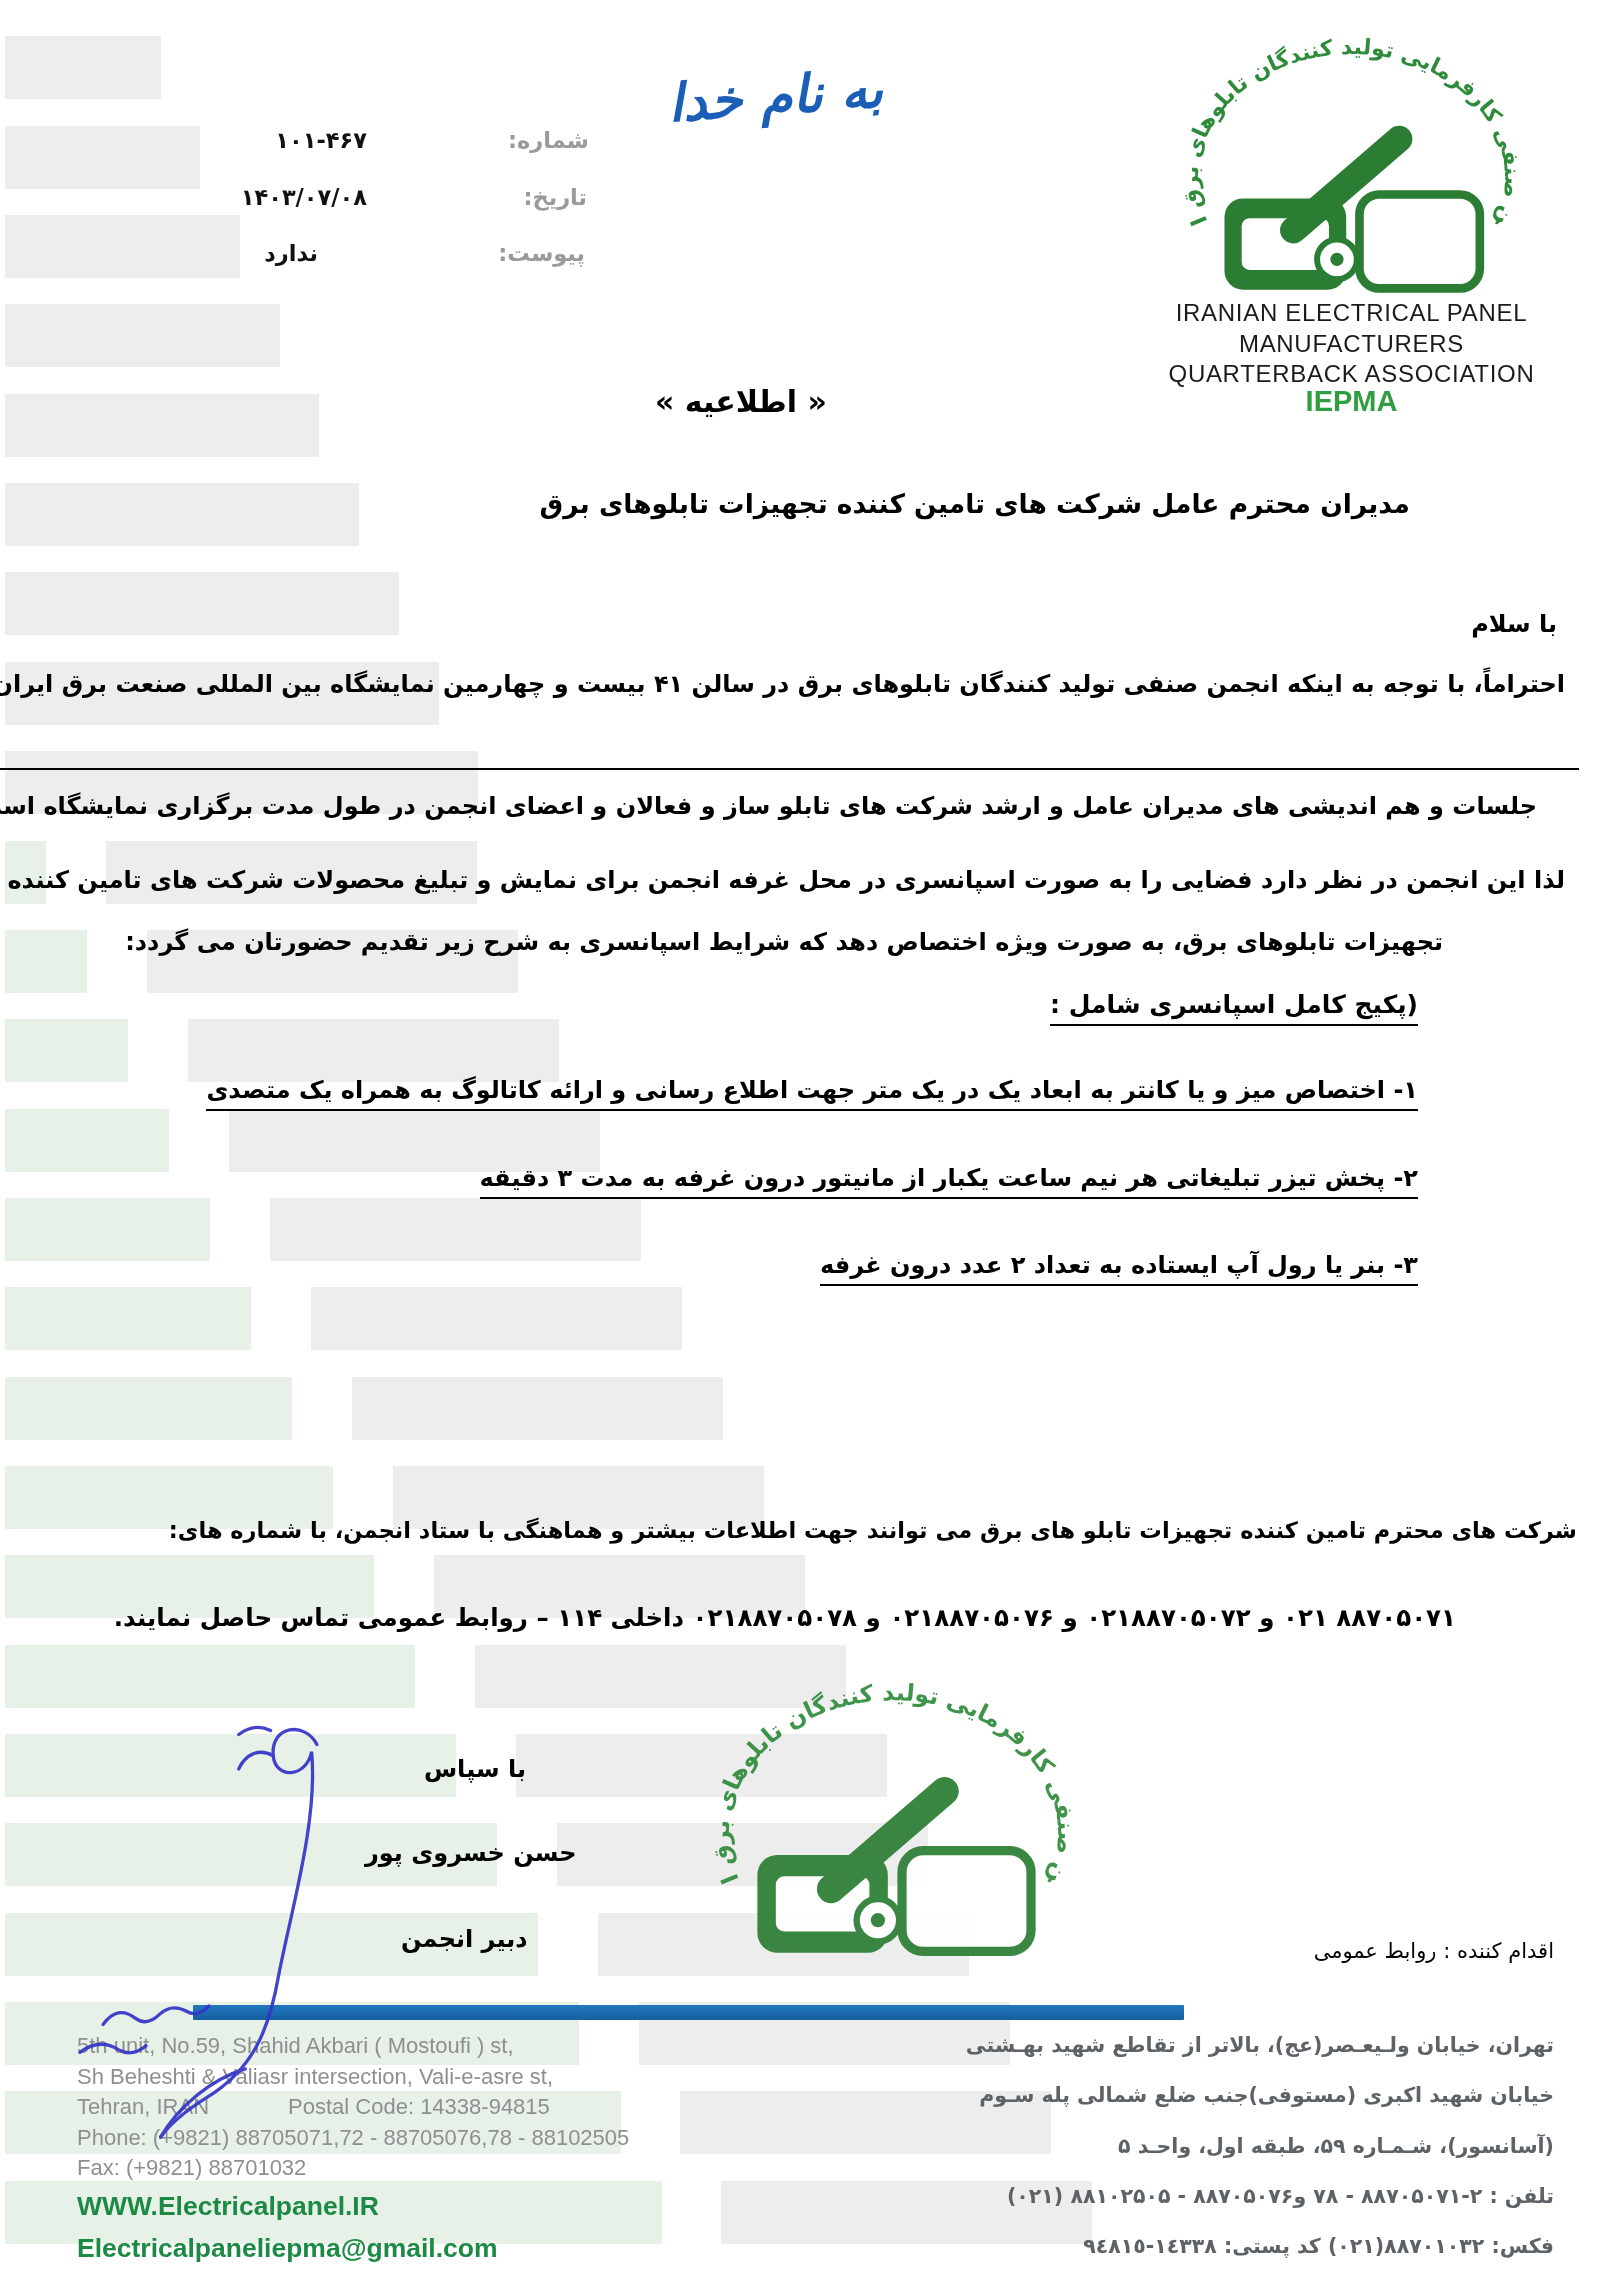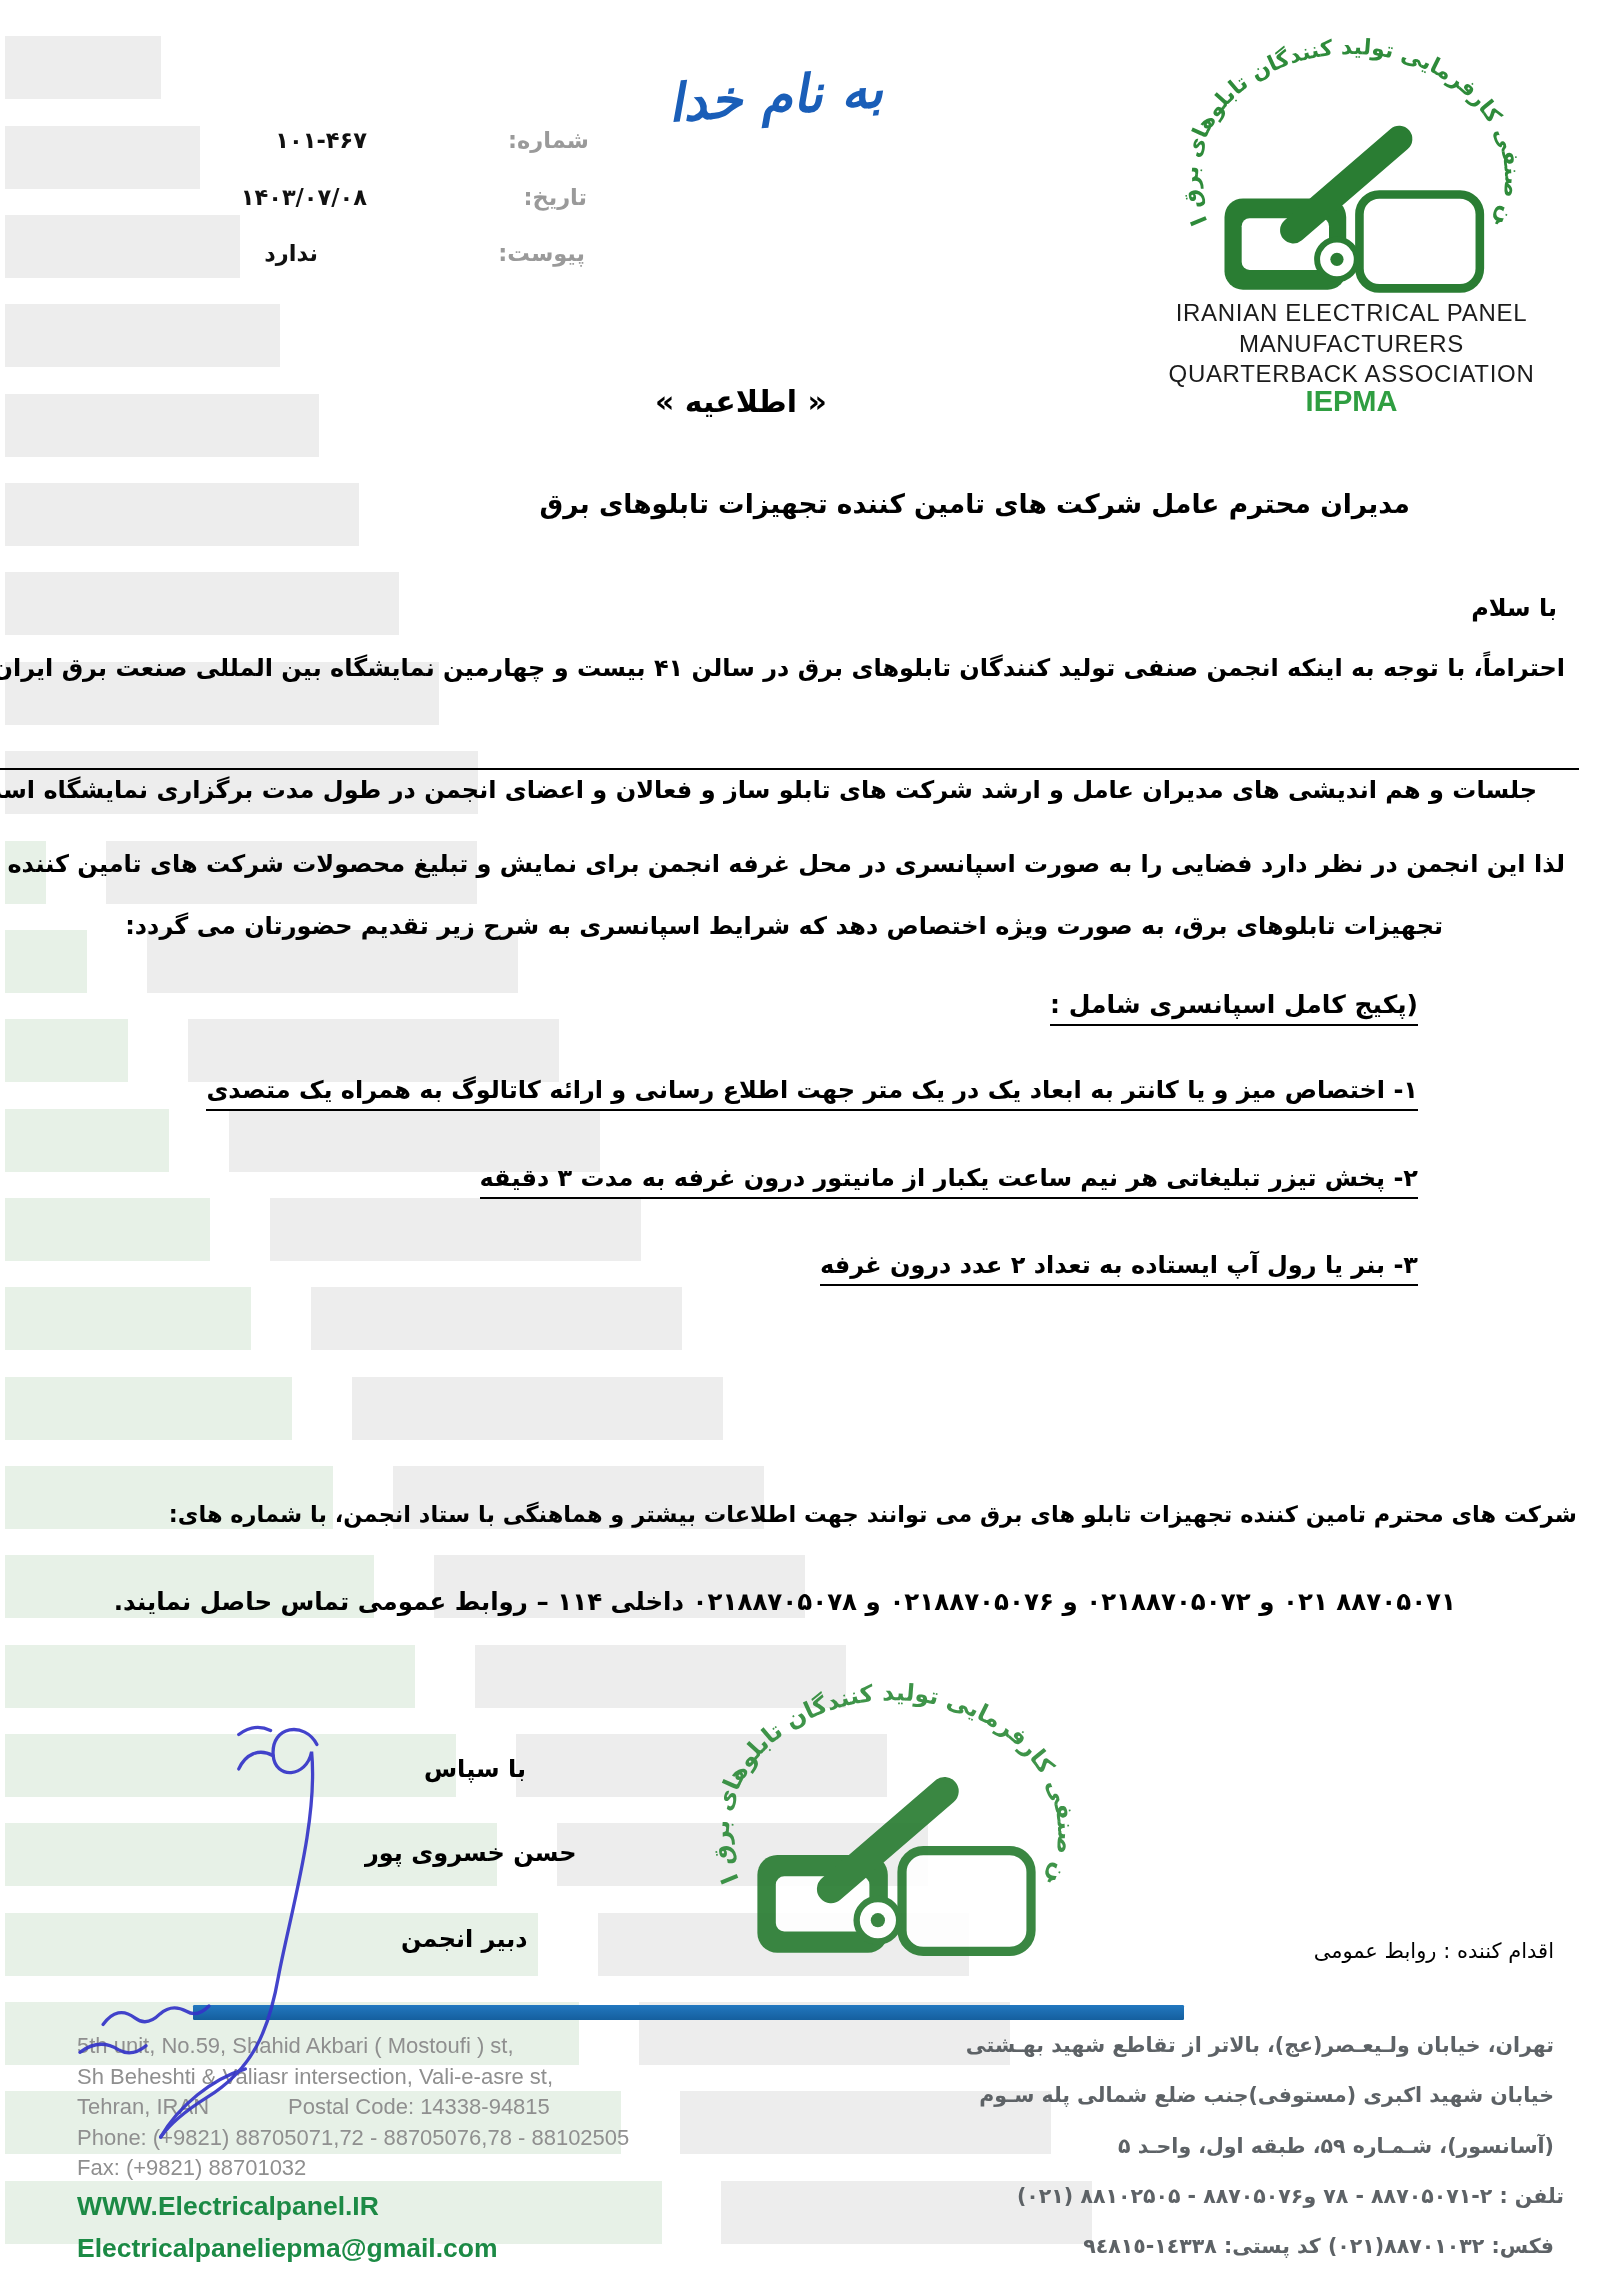--- a/index.html
+++ b/index.html
@@ -13,21 +13,21 @@
   .meta-label{color:#9a9a9a;font-size:22.5px;font-weight:700;}
   .meta-value{color:#111;font-size:22.5px;font-weight:700;}
   .besmellah{color:#1a5eb8;font-size:52px;font-weight:700;font-style:italic;
              transform:rotate(-4deg);}
   .logo-line{width:371px;text-align:center;font-weight:400;color:#1b1b1b;
              font-size:24px;letter-spacing:0.7px;font-family:"Liberation Sans",sans-serif;}
   .iepma{width:371px;text-align:center;font-weight:700;color:#2f9e41;font-size:29px;
          font-family:"Liberation Sans",sans-serif;}
   .notice{font-size:30px;}
   .heading{font-size:26.5px;}
-  .body-line{font-size:24px;}
+  .body-line{font-size:24px;margin-top:16px;}
   .item-line{font-size:24px;text-align:right;}
   .sig-text{font-size:24px;}
   .executor{font-size:21px;font-weight:400;}
   .rule{height:2px;background:#000;}
   .blue-bar{background:linear-gradient(#2278c0,#155f9e);border-radius:1.3px;}
   .ft-en{font-family:"Liberation Sans",sans-serif;color:#8f8f8f;font-size:22px;white-space:nowrap;}
   .ft-green{font-family:"Liberation Sans",sans-serif;color:#1c8a45;font-size:26.5px;
             font-weight:700;white-space:nowrap;}
   .ft-fa{font-size:20.5px;color:#5d6266;font-weight:700;}
   svg{overflow:visible;}
@@ -176,17 +176,17 @@
     <span>Tehran, IRAN</span><span style="display:inline-block;width:79px;"></span><span>Postal Code: 14338-94815</span>
   </div>
   <div class="abs ft-en z5" style="left:77px;top:2125px;">Phone: (+9821) 88705071,72 - 88705076,78 - 88102505</div>
   <div class="abs ft-en z5" style="left:77px;top:2155px;">Fax: (+9821) 88701032</div>
   <div class="abs ft-green z5" style="left:77px;top:2191px;">WWW.Electricalpanel.IR</div>
   <div class="abs ft-green z5" style="left:77px;top:2233px;">Electricalpaneliepma@gmail.com</div>
 
   <span class="abs fa ft-fa z5" style="right:69px;top:2033px;">تهران، خیابان ولـیعـصر(عج)، بالاتر از تقاطع شهید بهـشتی</span>
   <span class="abs fa ft-fa z5" style="right:69px;top:2083px;">خیابان شهید اکبری (مستوفی)جنب ضلع شمالی پله سـوم</span>
   <span class="abs fa ft-fa z5" style="right:69px;top:2134px;">(آسانسور)، شـمـاره ۵۹، طبقه اول، واحـد ۵</span>
-  <span class="abs fa ft-fa z5" style="right:59px;top:2184px;">تلفن : ۲-۸۸۷۰۵۰۷۱ - ۷۸ و۸۸۷۰۵۰۷۶ - ۸۸۱۰۲۵۰۵ (۰۲۱)</span>
+  <span class="abs fa ft-fa z5" style="right:69px;top:2184px;">تلفن : ۲-۸۸۷۰۵۰۷۱ - ۷۸ و۸۸۷۰۵۰۷۶ - ۸۸۱۰۲۵۰۵ (۰۲۱)</span>
   <span class="abs fa ft-fa z5" style="right:69px;top:2234px;">فکس: ۸۸۷۰۱۰۳۲(۰۲۱)     کد پستی: ‪١٤٣٣٨-٩٤٨١٥‬</span>
 
 </div>
 
 
 </body></html>

